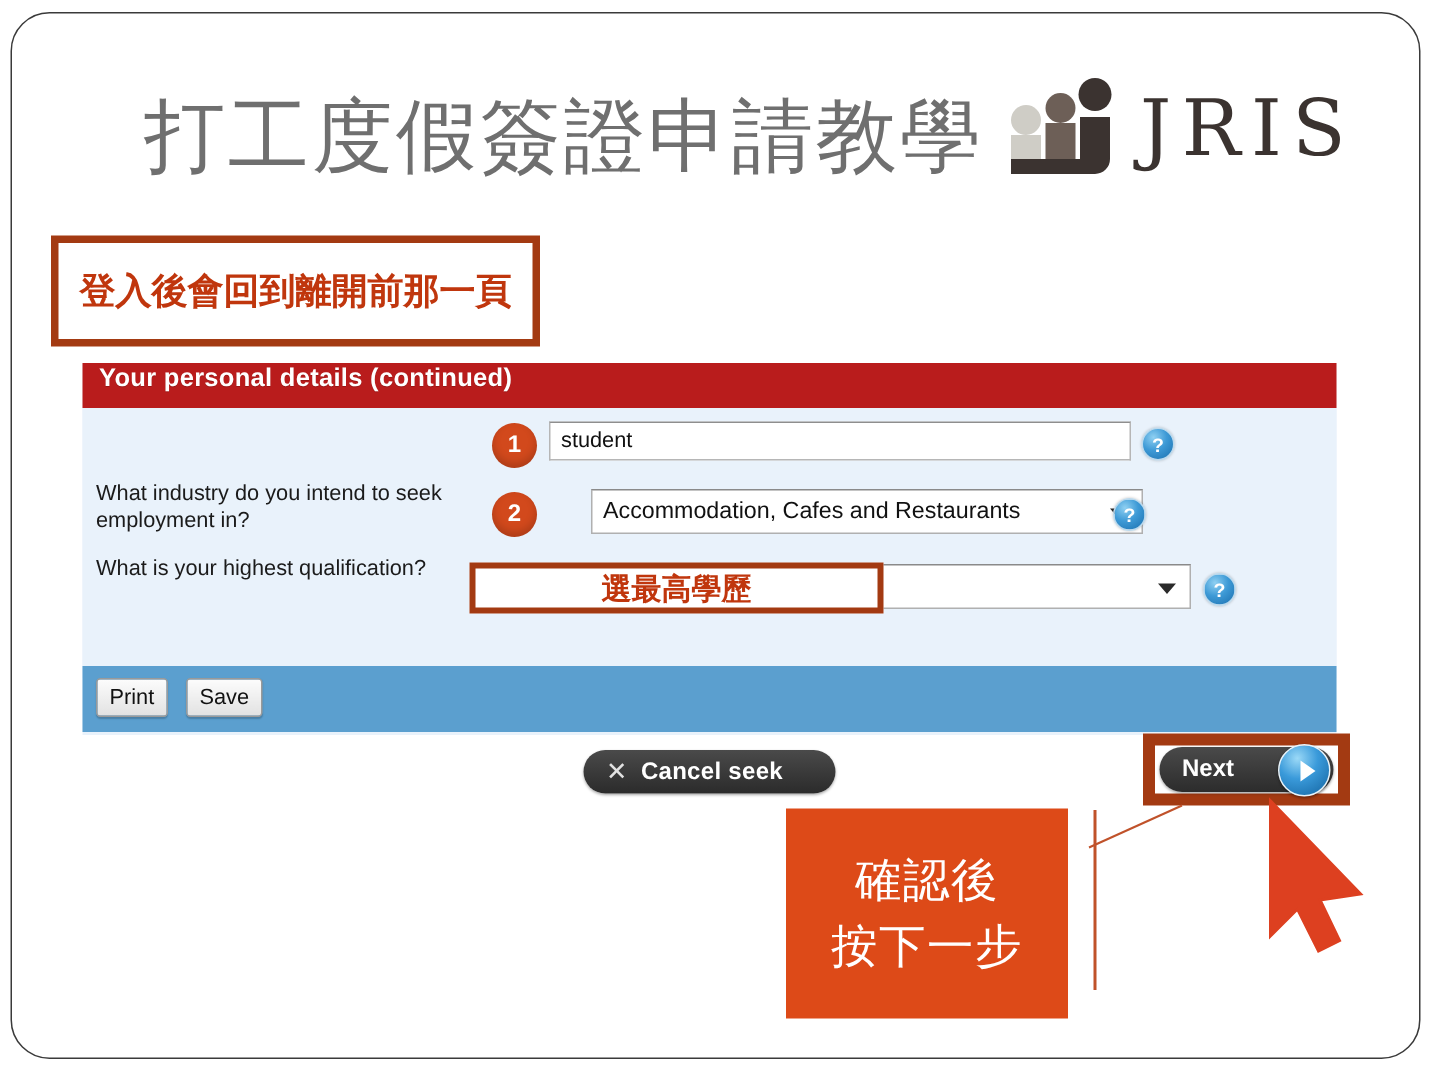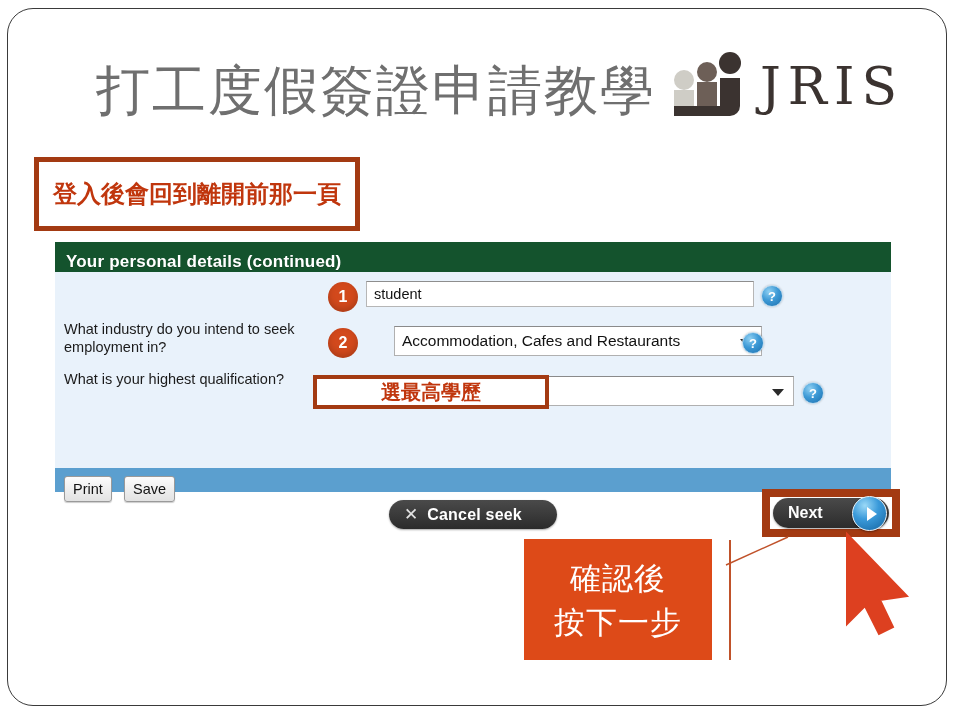--- a/index.html
+++ b/index.html
@@ -62,22 +62,22 @@
   }
   
   .form-shot{
     position:absolute;left:55px;top:242px;
     width:836px;height:248px;
     background:#e9f2fb;
     box-sizing:border-box;
   }
   .form-header{
     position:absolute;left:0;top:0;width:836px;height:30px;
-    background:#14532d;
-    display:flex;align-items:flex-end;
+    background:#b91c1c;
+    display:flex;align-items:flex-start;
   }
   .form-header span{
     color:#ffffff;font-size:17px;font-weight:bold;
     margin-left:11px;letter-spacing:0.2px;
     text-shadow:0 1px 0 rgba(0,0,0,.18);
   }
   .form-body{
     position:absolute;left:0;top:30px;width:836px;height:180px;
     background:#e9f2fb;
   }
@@ -139,39 +139,39 @@
     border:1px solid #bcd9ec;
     color:#ffffff;font-size:13px;font-weight:bold;
     display:flex;align-items:center;justify-content:center;
     line-height:1;
     box-shadow:0 0 2px rgba(0,0,0,.25);
   }
   .h1{left:706px;top:5px;}
   .h2{left:687px;top:12px;}
   .h3{left:747px;top:12px;}
   .form-footer{
-    position:absolute;left:0;top:226px;width:836px;height:24px;
+    position:absolute;left:0;top:202px;width:836px;height:44px;
     background:#5b9fcf;
   }
   .sm-btn{
     position:absolute;top:8px;height:24px;
     background:linear-gradient(#fcfcfc,#e2e2e2);
     border:1px solid #9a9a9a;
     border-radius:3px;
     display:flex;align-items:center;justify-content:center;
     padding:0 8px;
     font-size:14.5px;color:#121212;
     box-shadow:0 1px 1px rgba(0,0,0,.2);
   }
   .btn-print{left:9px;}
   .btn-save{left:69px;}
   
   .note-box-edu{
     position:absolute;left:313px;top:375px;
-    width:236px;height:34px;
+    width:276px;height:34px;
     border:4px solid #a33a12;
     background:#ffffff;
     box-sizing:border-box;
     display:flex;align-items:center;justify-content:center;
   }
   .note-box-edu span{
     color:#c0360d;font-size:20px;
     font-family:"DejaVu Serif","Liberation Serif",serif;
     font-weight:700;white-space:nowrap;
   }
@@ -222,21 +222,21 @@
   .next-arrow i{
     display:block;width:0;height:0;
     border-top:7px solid transparent;
     border-bottom:7px solid transparent;
     border-left:10px solid #ffffff;
     margin-left:4px;
   }
   
   .callout{
     position:absolute;left:524px;top:539px;
-    width:188px;height:121px;
+    width:188px;height:140px;
     background:#dd4a18;
     display:flex;flex-direction:column;
     align-items:center;justify-content:center;
   }
   .callout span{
     color:#ffffff;
     font-size:31px;line-height:44px;
     font-family:"DejaVu Serif","Liberation Serif",serif;
     font-weight:400;
     letter-spacing:1px;white-space:nowrap;

